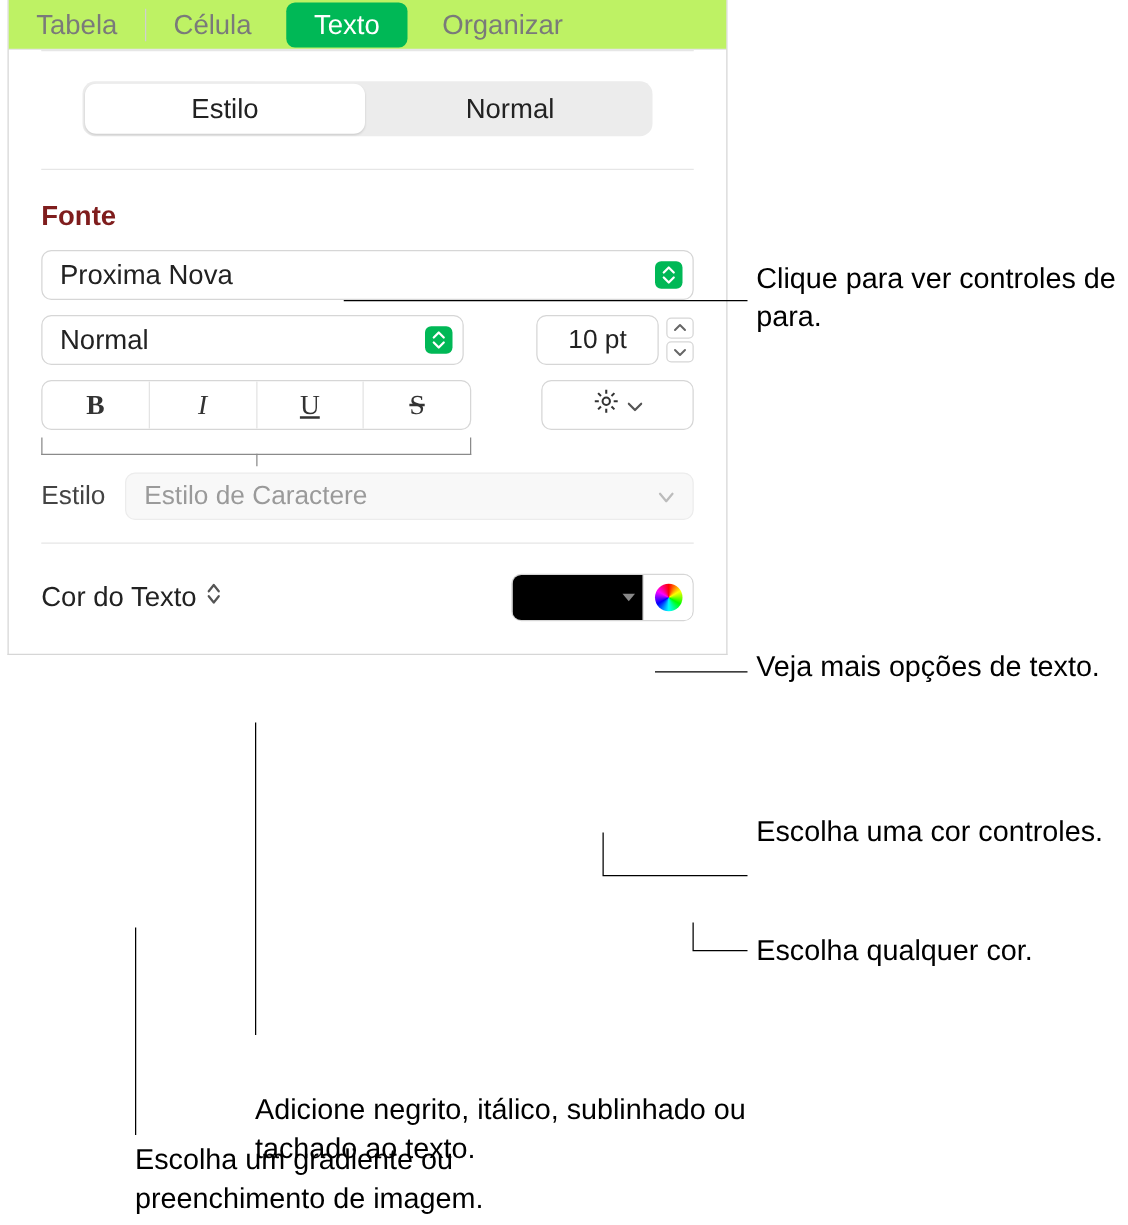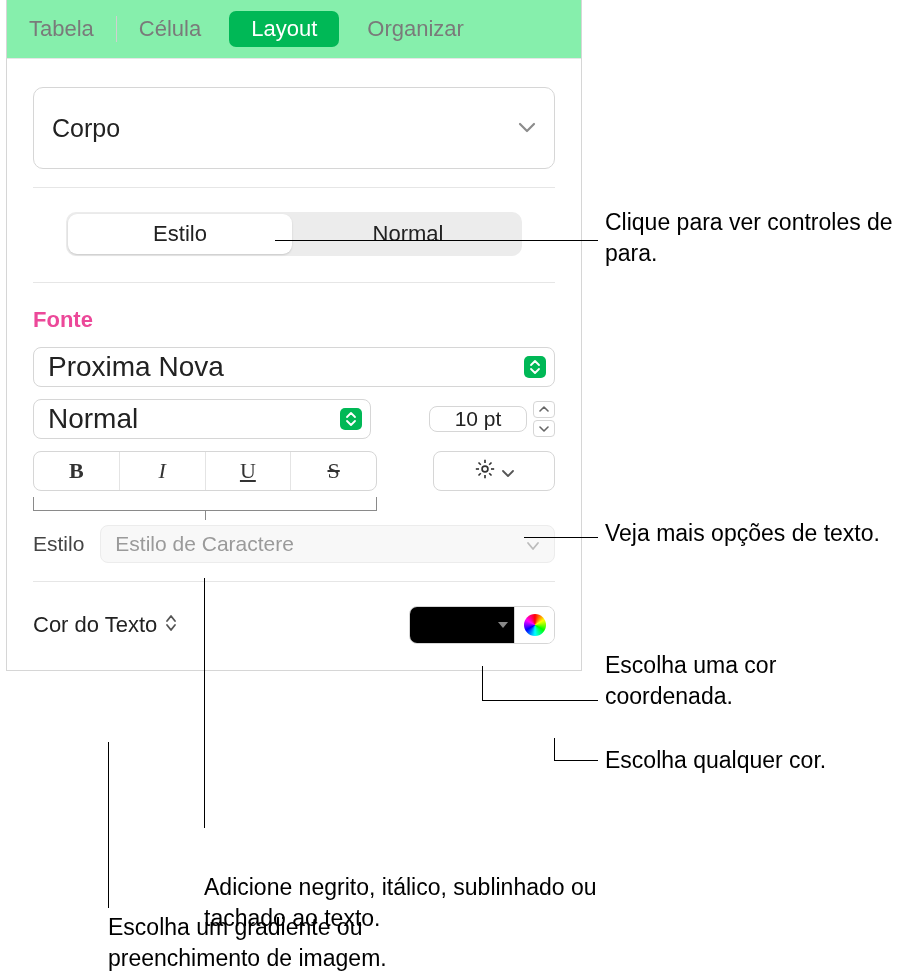--- a/index.html
+++ b/index.html
@@ -18,22 +18,22 @@
     top: 0;
     width: 576px;
     border: 1px solid #d6d6d6;
     border-top: none;
     background: #fff;
   }
   .tabs {
     display: flex;
     align-items: center;
     border-bottom: 1px solid #e6e6e6;
-    height: 59px;
-    background: #86efac;
+    height: 40px;
+    background: #bef264;
   }
   .tab {
     padding: 0 22px;
     height: 52px;
     line-height: 52px;
     font-size: 22px;
     color: #7a7a7a;
     cursor: pointer;
     white-space: nowrap;
   }
@@ -96,61 +96,61 @@
     border-radius: 9px;
     margin: 2px;
   }
   .seg-btn.active {
     background: #fff;
     box-shadow: 0 1px 2px rgba(0,0,0,0.15);
   }
   .section-label {
     font-size: 22px;
     font-weight: 600;
-    color: #ec4899;
+    color: #7f1d1d;
     margin: 14px 26px 14px 26px;
   }
   .row {
     margin: 0 26px 12px 26px;
     display: flex;
     gap: 10px;
   }
   .popup {
     flex: 1;
     height: 40px;
     border: 1px solid #d6d6d6;
     border-radius: 8px;
     background: #fff;
     display: flex;
     align-items: center;
     padding: 0 8px 0 14px;
     justify-content: space-between;
     cursor: pointer;
-    font-size: 28px;
+    font-size: 22px;
     color: #222;
   }
   .popup .updn {
     width: 22px;
     height: 22px;
     background: #00b856;
     border-radius: 5px;
     display: flex;
     flex-direction: column;
     align-items: center;
     justify-content: center;
   }
   .popup .updn svg { display: block; }
   .size-wrap {
     display: flex;
     align-items: center;
     gap: 6px;
   }
   .size-field {
     width: 98px;
-    height: 26px;
+    height: 40px;
     border: 1px solid #d6d6d6;
     border-radius: 8px;
     background: #fff;
     display: flex;
     align-items: center;
     justify-content: center;
     font-size: 21px;
   }
   .stepper {
     width: 22px;
@@ -315,32 +315,24 @@
 </style>
 </head>
 <body>
 
 <div class="panel">
 
   <div class="tabs">
     <div class="tab">Tabela</div>
     <div class="tab-sep"></div>
     <div class="tab">Célula</div>
-    <div class="tab active">Layout</div>
+    <div class="tab active">Texto</div>
     <div class="tab">Organizar</div>
   </div>
 
-  <div class="style-select">
-    <span class="label">Corpo</span>
-    <span class="chev">
-      <svg width="18" height="12" viewBox="0 0 18 12">
-          <path d="M2 2 L9 9 L16 2" stroke="#8c8c8c" stroke-width="2.2" fill="none" stroke-linecap="round" stroke-linejoin="round"></path>
-        </svg>
-    </span>
-  </div>
 
   <div class="hr"></div>
 
   <div class="seg">
     <div class="seg-btn active">Estilo</div>
     <div class="seg-btn">Normal</div>
   </div>
 
   <div class="hr"></div>
 
@@ -455,21 +447,21 @@
 </div>
 
 <div class="leader" style="left:275px; top:240px; width:323px; height:1px;"></div>
 <div class="callout" style="left:605px; top:207px; width:290px;">Clique para ver controles de para.</div>
 
 <div class="leader" style="left:524px; top:537px; width:74px; height:1px;"></div>
 <div class="callout" style="left:605px; top:518px; width:290px;">Veja mais opções de texto.</div>
 
 <div class="leader" style="left:482px; top:700px; width:116px; height:1px;"></div>
 <div class="leader" style="left:482px; top:666px; width:1px; height:34px;"></div>
-<div class="callout" style="left:605px; top:650px; width:290px;">Escolha uma cor coordenada.</div>
+<div class="callout" style="left:605px; top:650px; width:290px;">Escolha uma cor controles.</div>
 
 <div class="leader" style="left:554px; top:760px; width:44px; height:1px;"></div>
 <div class="leader" style="left:554px; top:738px; width:1px; height:22px;"></div>
 <div class="callout" style="left:605px; top:745px; width:290px;">Escolha qualquer cor.</div>
 
 <div class="leader" style="left:204px; top:578px; width:1px; height:250px;"></div>
 <div class="callout" style="left:204px; top:872px; width:440px;">Adicione negrito, itálico, sublinhado ou tachado ao texto.</div>
 
 <div class="leader" style="left:108px; top:742px; width:1px; height:166px;"></div>
 <div class="callout" style="left:108px; top:912px; width:360px;">Escolha um gradiente ou preenchimento de imagem.</div>

